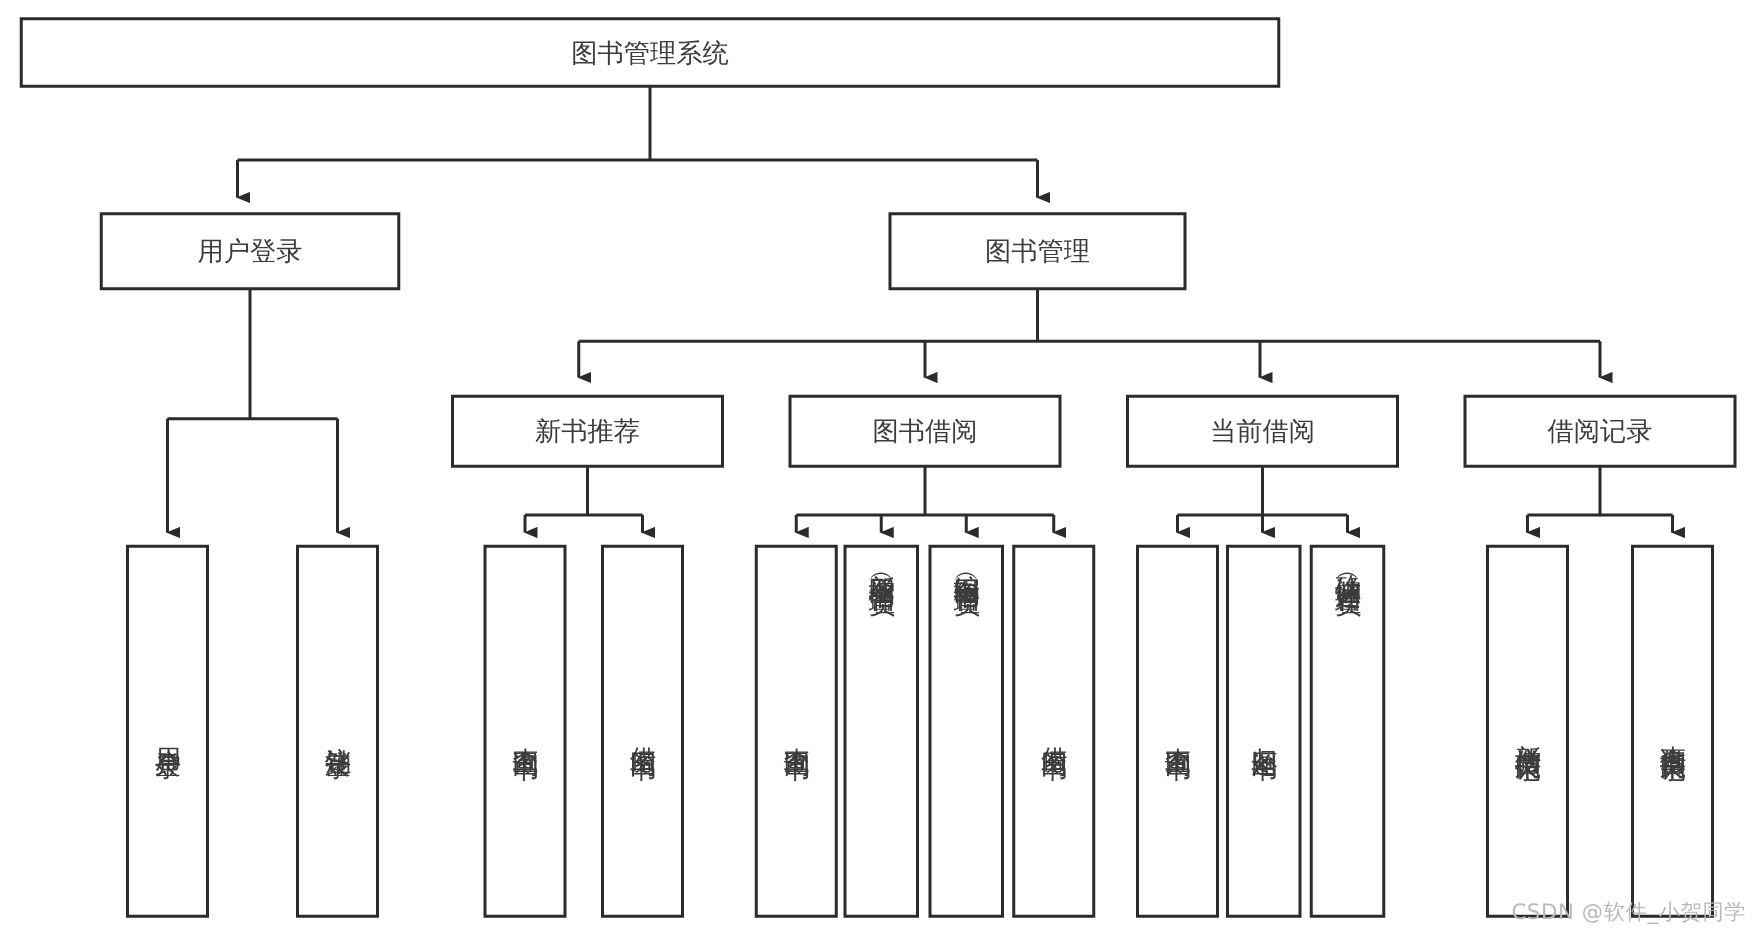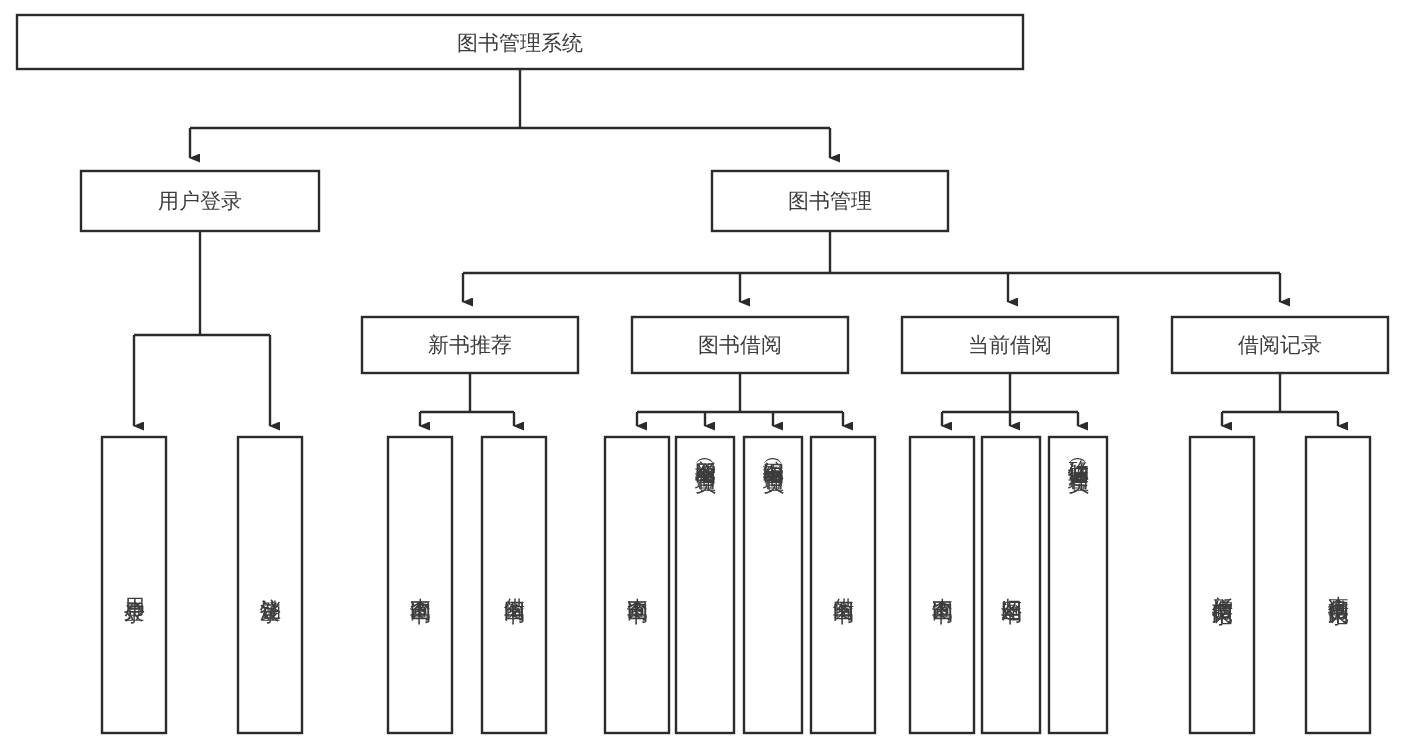--- a/index.html
+++ b/index.html
@@ -222,14 +222,15 @@
     <span class="leaf-label">确认归还（管理员）</span>
   </div>
 
   <div class="leaf-box centered" style="left:1190px; top:437px; width:64px; height:296px;">
     <span class="leaf-label">新增借阅记录</span>
   </div>
   <div class="leaf-box centered" style="left:1306px; top:437px; width:64px; height:296px;">
     <span class="leaf-label">查询借阅记录</span>
   </div>
 
+  <div class="watermark">CSDN @软件_小贺同学</div>
 
 </div>
 
 </body></html>

